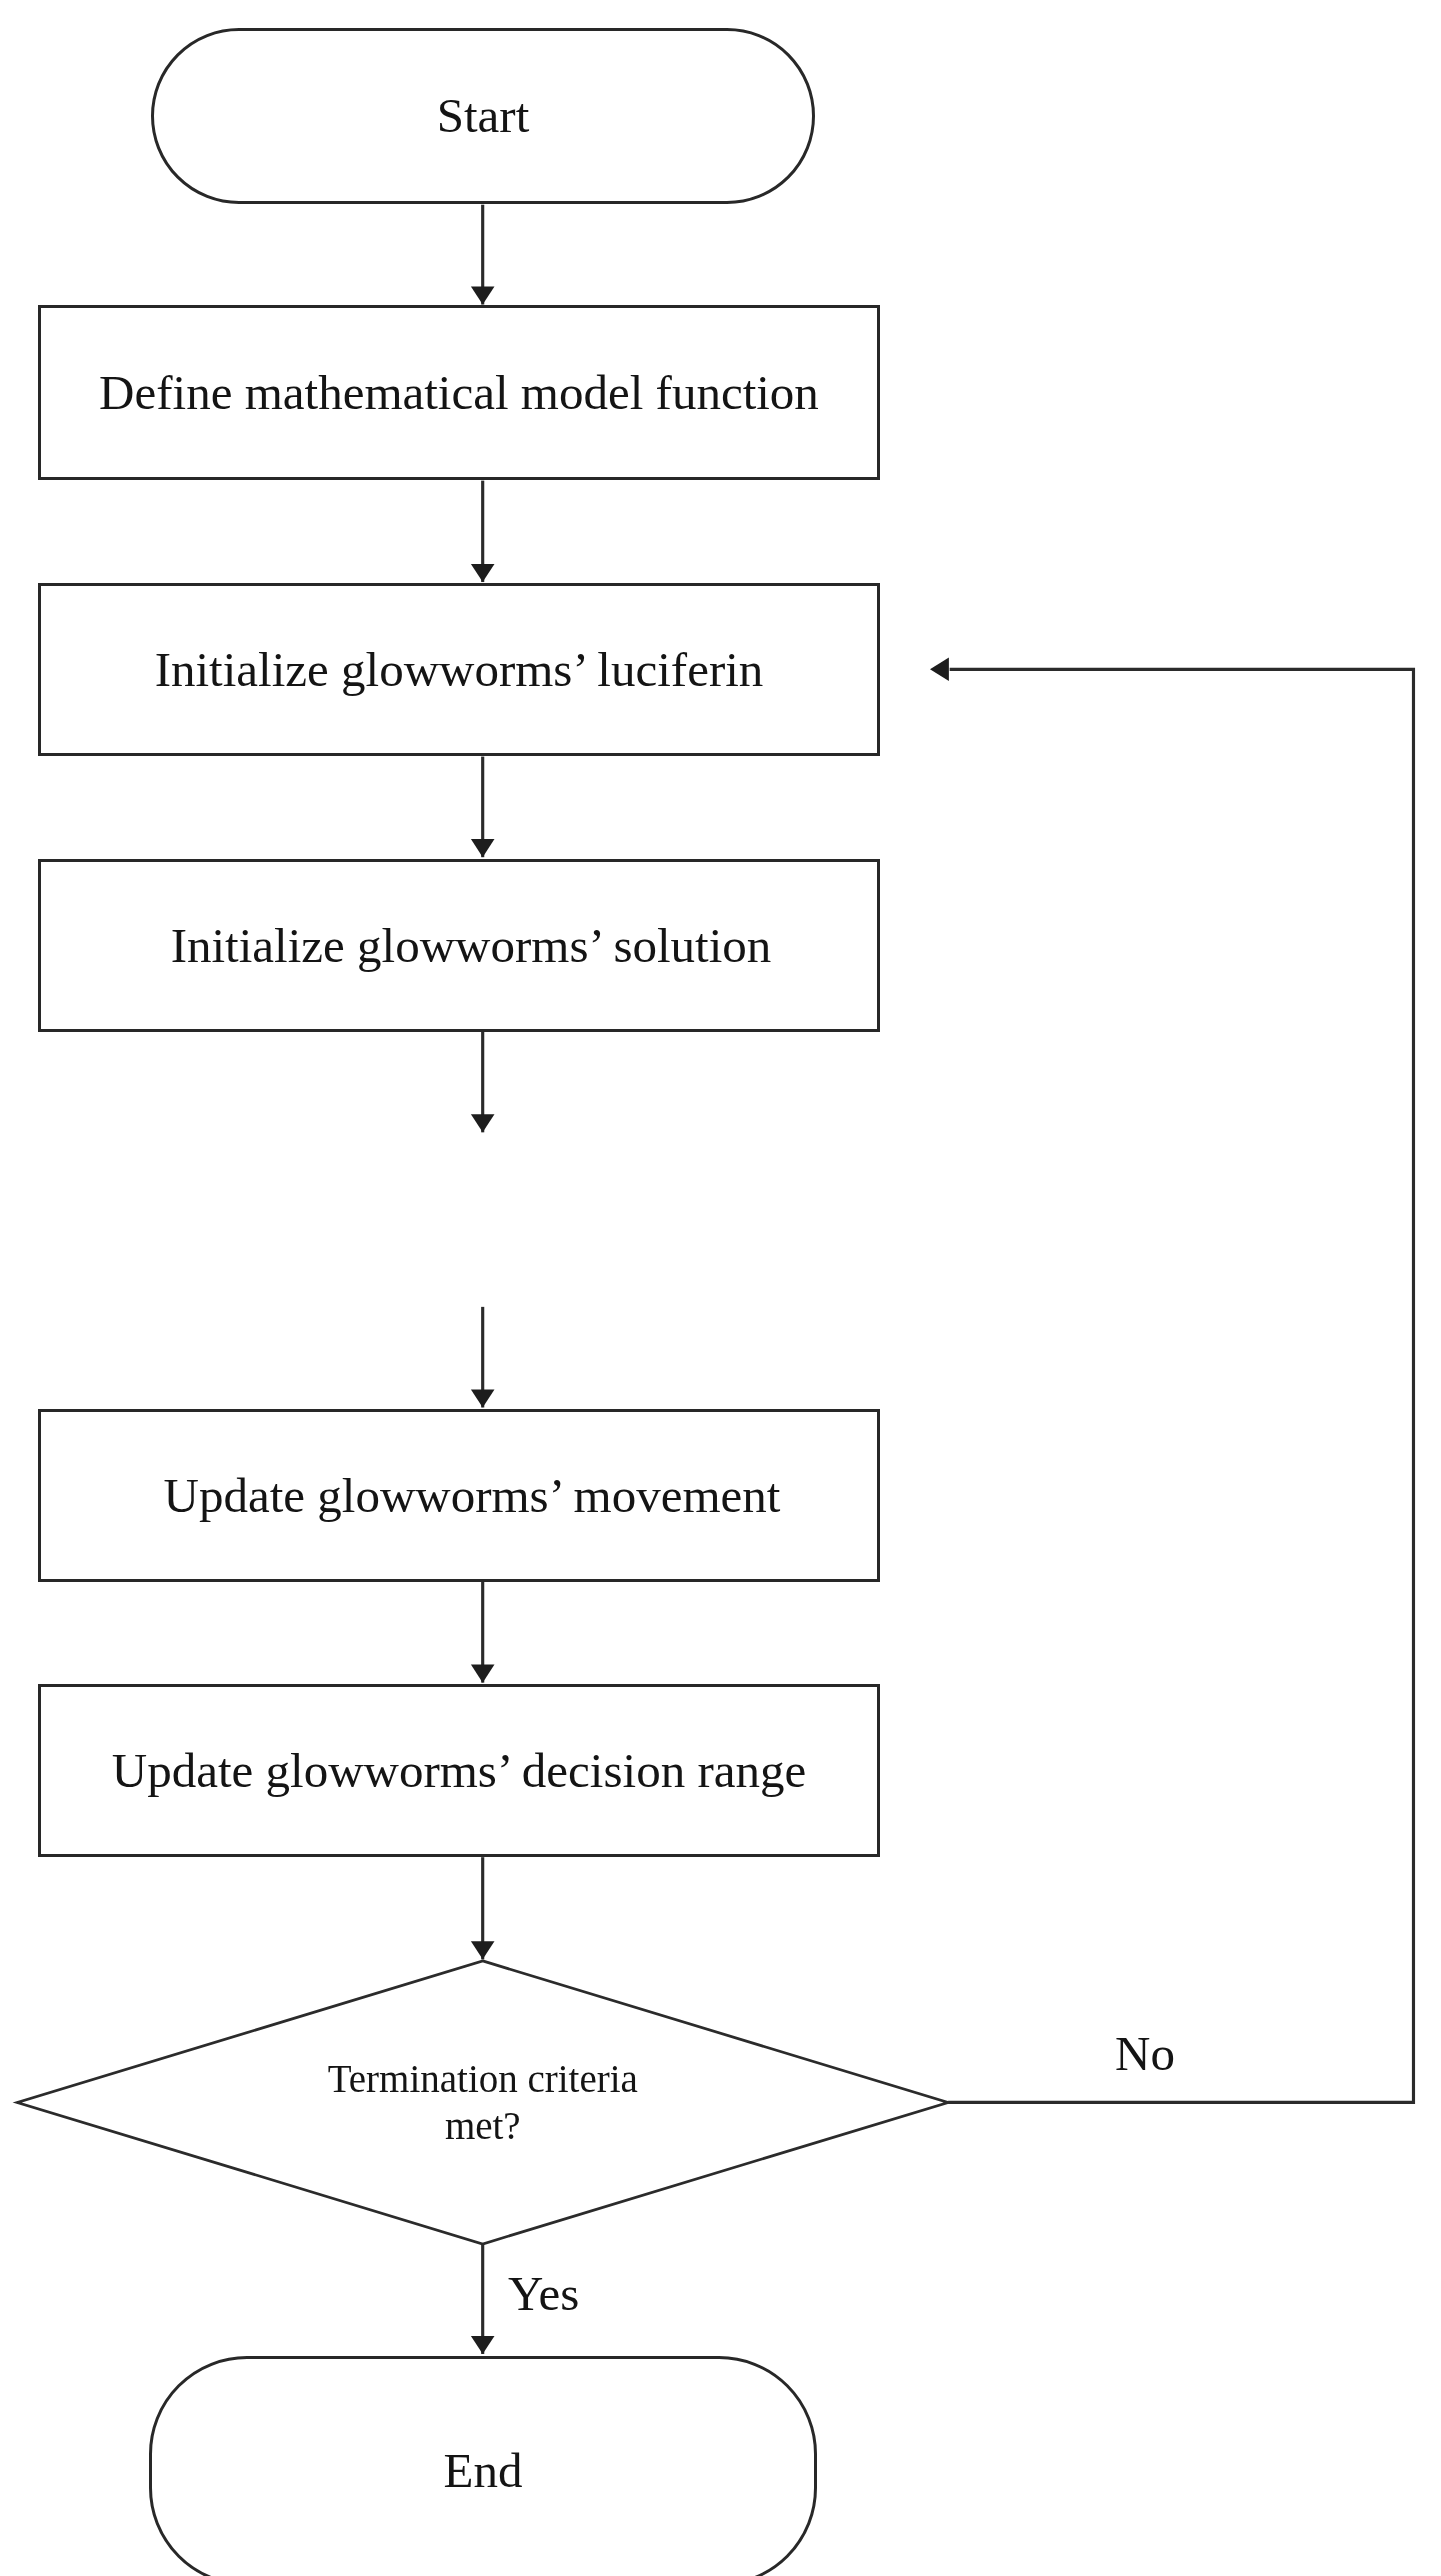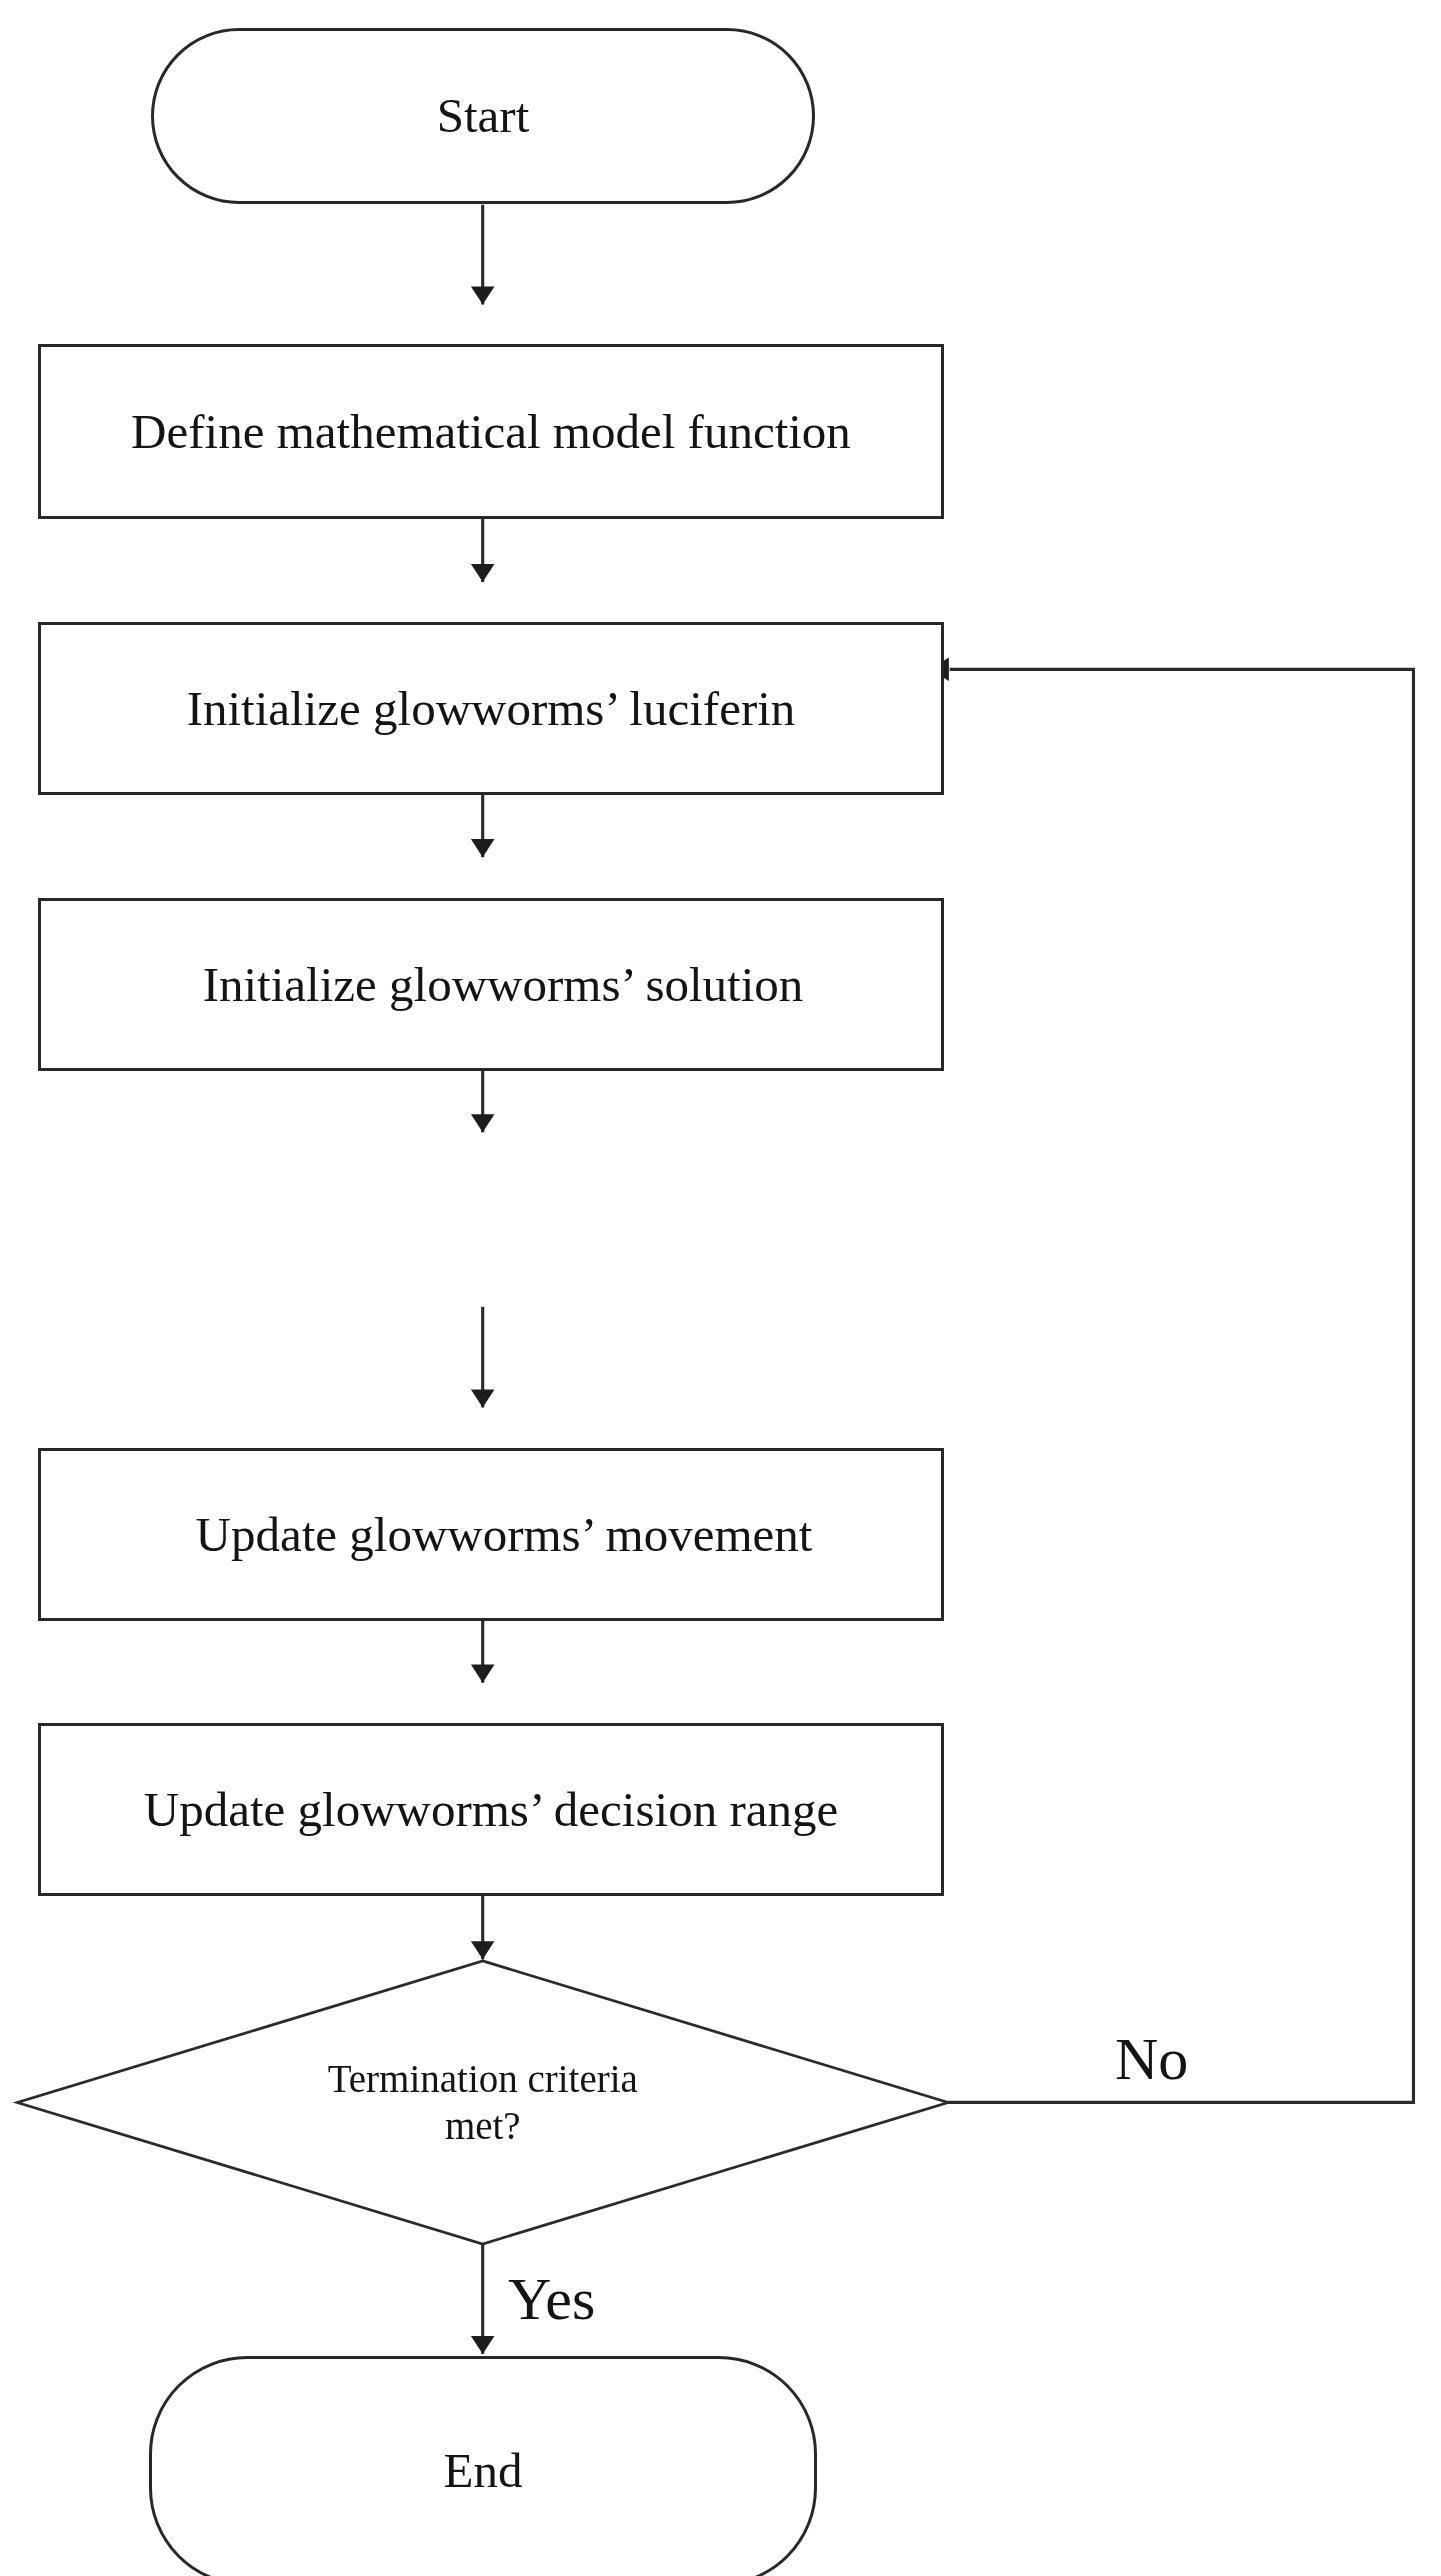--- a/index.html
+++ b/index.html
@@ -21,22 +21,21 @@
     justify-content:center;
     text-align:center;
     font-size:49px;
     line-height:1.18;
     box-sizing:border-box;
     background:#ffffff;
   }
   .process{
     border:3.1px solid #282828;
     left:38px;
-    width:906px;
-    margin-top:39px;
+    width:842px;
   }
   .terminator{
     border:3.1px solid #282828;
     left:151px;
     width:664px;
     border-radius:94px;
   }
   #n-start{top:28px;height:176px;}
   #n-define{top:305px;height:175px;}
   #n-init-params{top:583px;height:173px;}
@@ -49,21 +48,21 @@
     position:absolute;
     left:17.3px;top:1961px;
     width:931px;height:283px;
     display:flex;flex-direction:column;
     align-items:center;justify-content:center;
     text-align:center;
     font-size:39px;line-height:1.18;
   }
   .edge-label{
     position:absolute;
-    font-size:60px;
+    font-size:49px;
     line-height:1;
     white-space:nowrap;
   }
   #lbl-no{left:1115px;top:2029px;}
   #lbl-yes{left:508px;top:2269px;}
   .it{font-style:italic;}
 </style>
 </head>
 <body>
 

